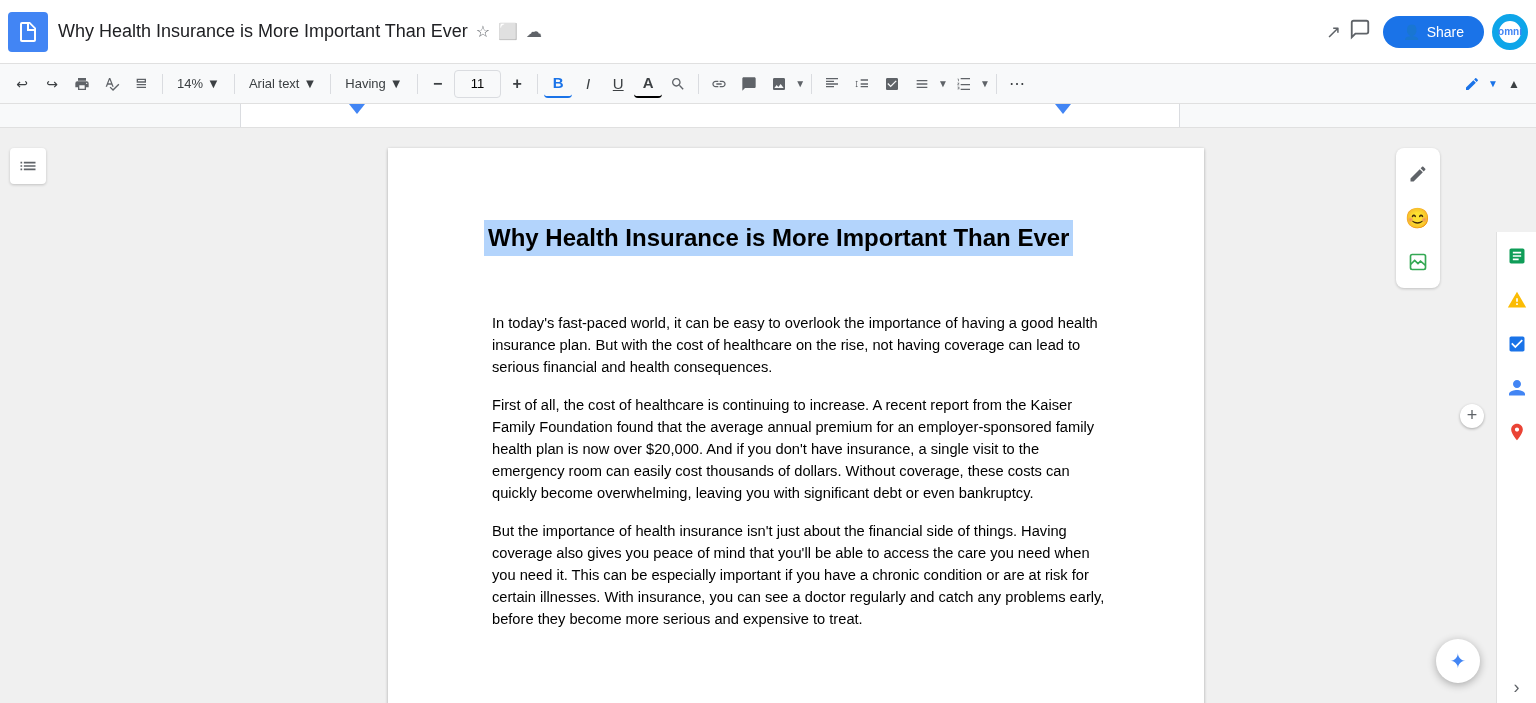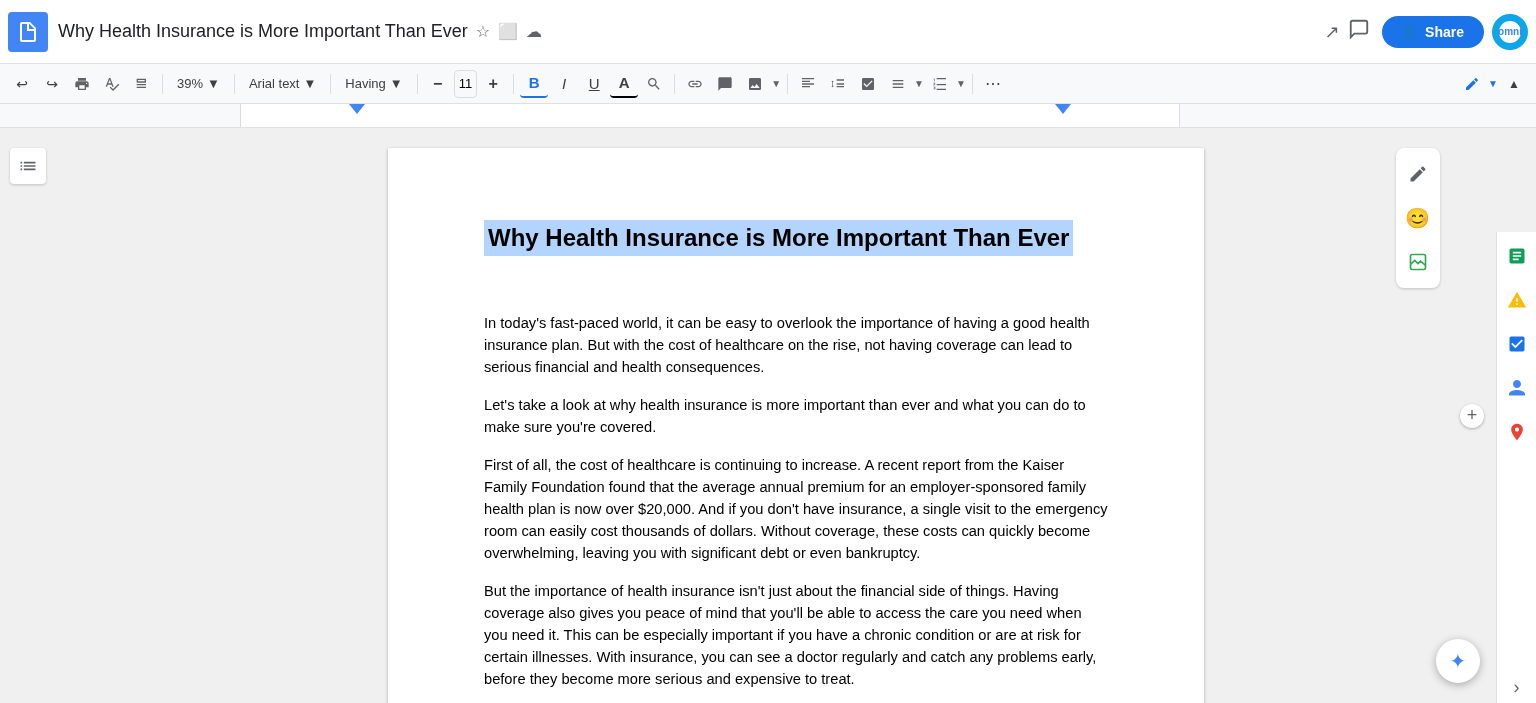--- a/index.html
+++ b/index.html
@@ -47,21 +47,21 @@
     #header-right {
       display: flex; align-items: center; gap: 8px; margin-left: auto;
     }
     #share-btn {
       background: #1a73e8;
       color: white;
       border: none;
       border-radius: 20px;
       padding: 8px 20px;
       font-size: 14px;
-      font-weight: 700;
+      font-weight: 400;
       cursor: pointer;
       display: flex; align-items: center; gap: 6px;
     }
     #omni-icon {
       width: 36px; height: 36px;
       border: 7px solid #0ea5e9;
       border-radius: 50%;
       display: flex; align-items: center; justify-content: center;
       font-size: 11px; font-weight: bold; color: #4285f4;
       cursor: pointer;
@@ -106,21 +106,21 @@
       cursor: pointer;
       font-size: 13px;
       color: #3c4043;
     }
     .tb-bold { font-weight: bold; color: #1a73e8; }
     .tb-font-size {
       display: flex; align-items: center; gap: 2px;
       border: 1px solid #dadce0;
       border-radius: 4px;
       height: 28px;
-      padding: 0 4px;
+      padding: 0 16px;
     }
     .tb-font-size span { font-size: 13px; }
 
     
     #ruler {
       height: 24px;
       background: #f8f9fa;
       border-bottom: 1px solid #e0e0e0;
       display: flex;
       align-items: center;
@@ -189,20 +189,21 @@
       line-height: 1.4;
       margin-bottom: 32px;
       display: block;
     }
     .doc-paragraph {
       font-size: 11pt;
       font-family: Arial, sans-serif;
       color: #000;
       line-height: 1.5;
       margin-bottom: 16px;
+      margin-left: 8px;
     }
     #side-toolbar {
       background: white;
       border-radius: 8px;
       box-shadow: 0 1px 3px rgba(0,0,0,0.2);
       display: flex;
       flex-direction: column;
       align-items: center;
       padding: 8px 4px;
       gap: 8px;
@@ -299,21 +300,21 @@
         <path d="M12.45 16h2.09L9.43 3H7.57L2.46 16h2.09l1.12-3h5.64l1.14 3zm-6.02-5L8.5 5.48 10.57 11H6.43zm15.16.59l-8.09 8.09L9.83 16l-1.41 1.41 5.09 5.09L23 13l-1.41-1.41z"></path>
       </svg>
   </button>
   <button class="tb-btn">
     <svg width="16" height="16" viewBox="0 0 24 24" fill="#5f6368">
         <path d="M18 4H4v6h14V4zm-2 4H6V6h10v2zm2 4H4v2h14v-2zM4 16h14v2H4z"></path>
       </svg>
   </button>
   <div class="tb-separator"></div>
   <button class="tb-dropdown">
-    <span>39%</span>
+    <span>14%</span>
     <span>▼</span>
   </button>
   <div class="tb-separator"></div>
   <button class="tb-dropdown">
     <span>Arial text</span>
     <span>▼</span>
   </button>
   <div class="tb-separator"></div>
   <button class="tb-dropdown">
     <span>Having</span>
@@ -408,21 +409,20 @@
         <path d="M3 9h2V7H3v2zm0 4h2v-2H3v2zm0 4h2v-2H3v2zm4 0h14v-2H7v2zm0-4h14v-2H7v2zm0-6v2h14V7H7z"></path>
       </svg>
     </div>
   </div>
 
   <div id="doc-area">
     <div id="document">
       <div id="doc-title-text" style="font-size:24px;font-weight:bold;background:#b3d4fc;display:inline-block;padding:2px 4px;margin-bottom:32px;line-height:1.35;">Why Health Insurance is More Important Than Ever</div>
       <div style="height:24px;"></div>
       <p class="doc-paragraph">In today's fast-paced world, it can be easy to overlook the importance of having a good health insurance plan. But with the cost of healthcare on the rise, not having coverage can lead to serious financial and health consequences.</p>
-      <p class="doc-paragraph">Let's take a look at why health insurance is more important than ever and what you can do to make sure you're covered.</p>
       <p class="doc-paragraph">First of all, the cost of healthcare is continuing to increase. A recent report from the Kaiser Family Foundation found that the average annual premium for an employer-sponsored family health plan is now over $20,000. And if you don't have insurance, a single visit to the emergency room can easily cost thousands of dollars. Without coverage, these costs can quickly become overwhelming, leaving you with significant debt or even bankruptcy.</p>
       <p class="doc-paragraph">But the importance of health insurance isn't just about the financial side of things. Having coverage also gives you peace of mind that you'll be able to access the care you need when you need it. This can be especially important if you have a chronic condition or are at risk for certain illnesses. With insurance, you can see a doctor regularly and catch any problems early, before they become more serious and expensive to treat.</p>
       
     </div>
   </div>
 
   <div style="position:absolute;right:96px;top:20px;">
     <div id="side-toolbar">
       <div class="side-btn">
         <svg width="20" height="20" viewBox="0 0 24 24" fill="#5f6368">

